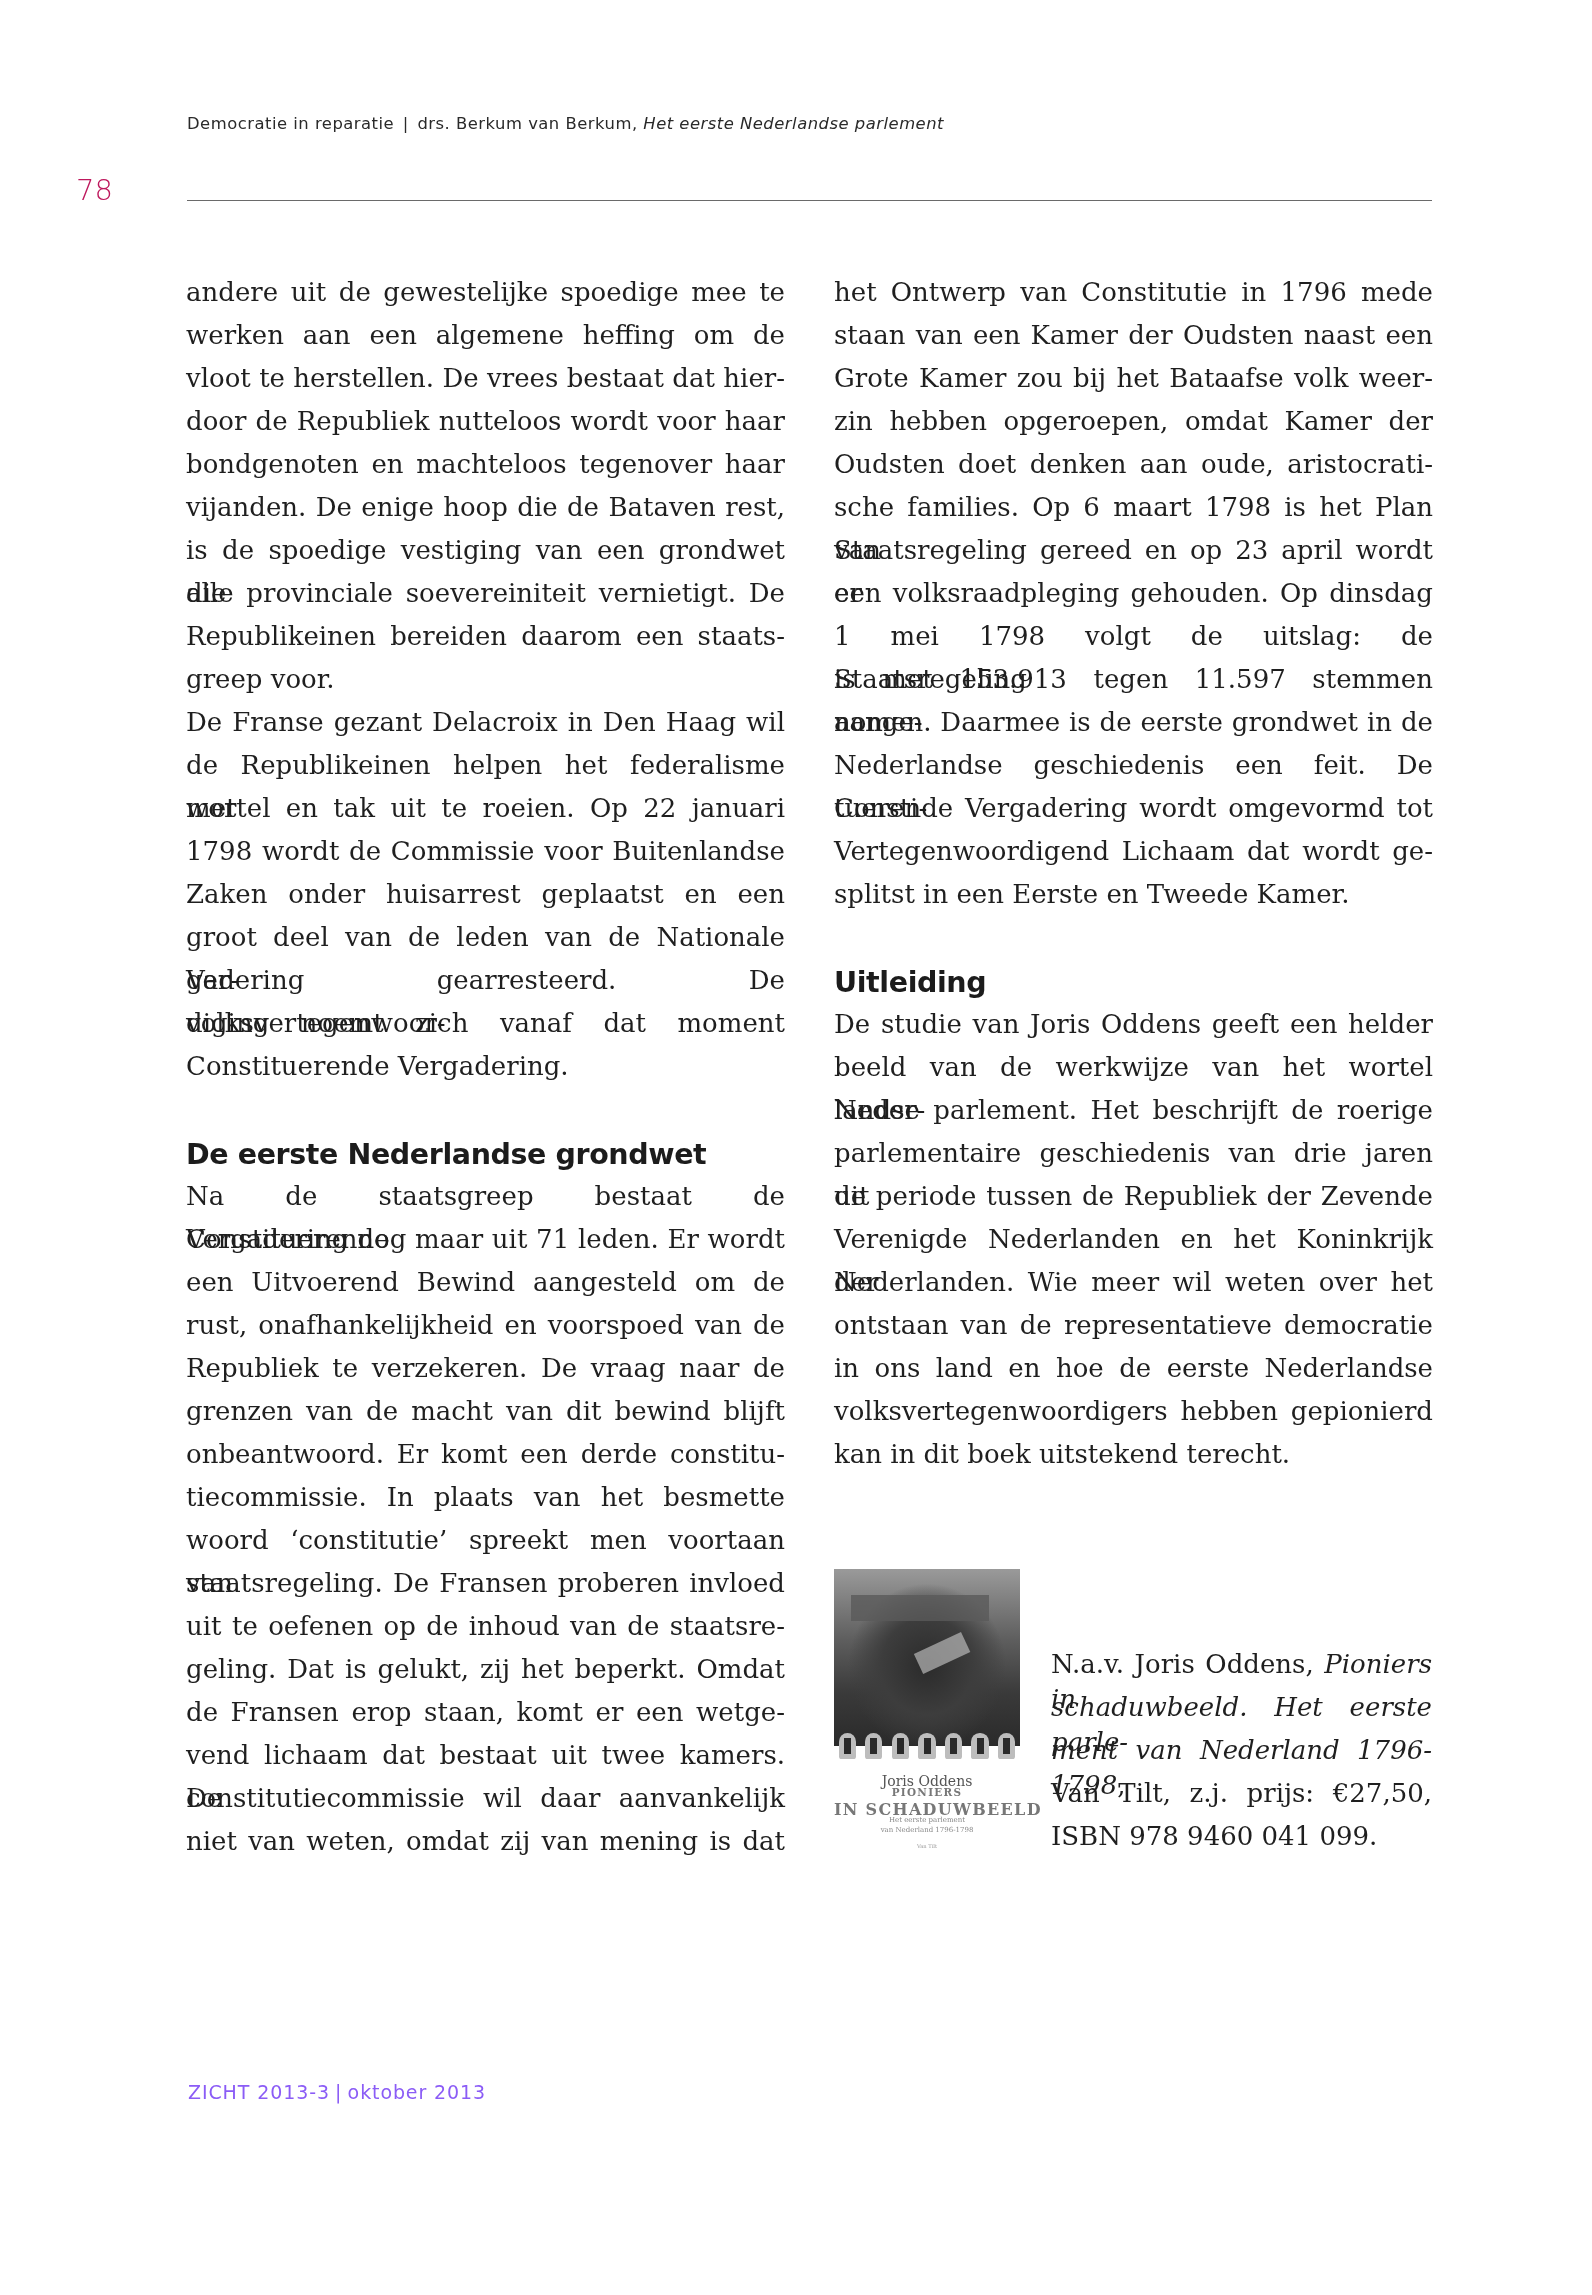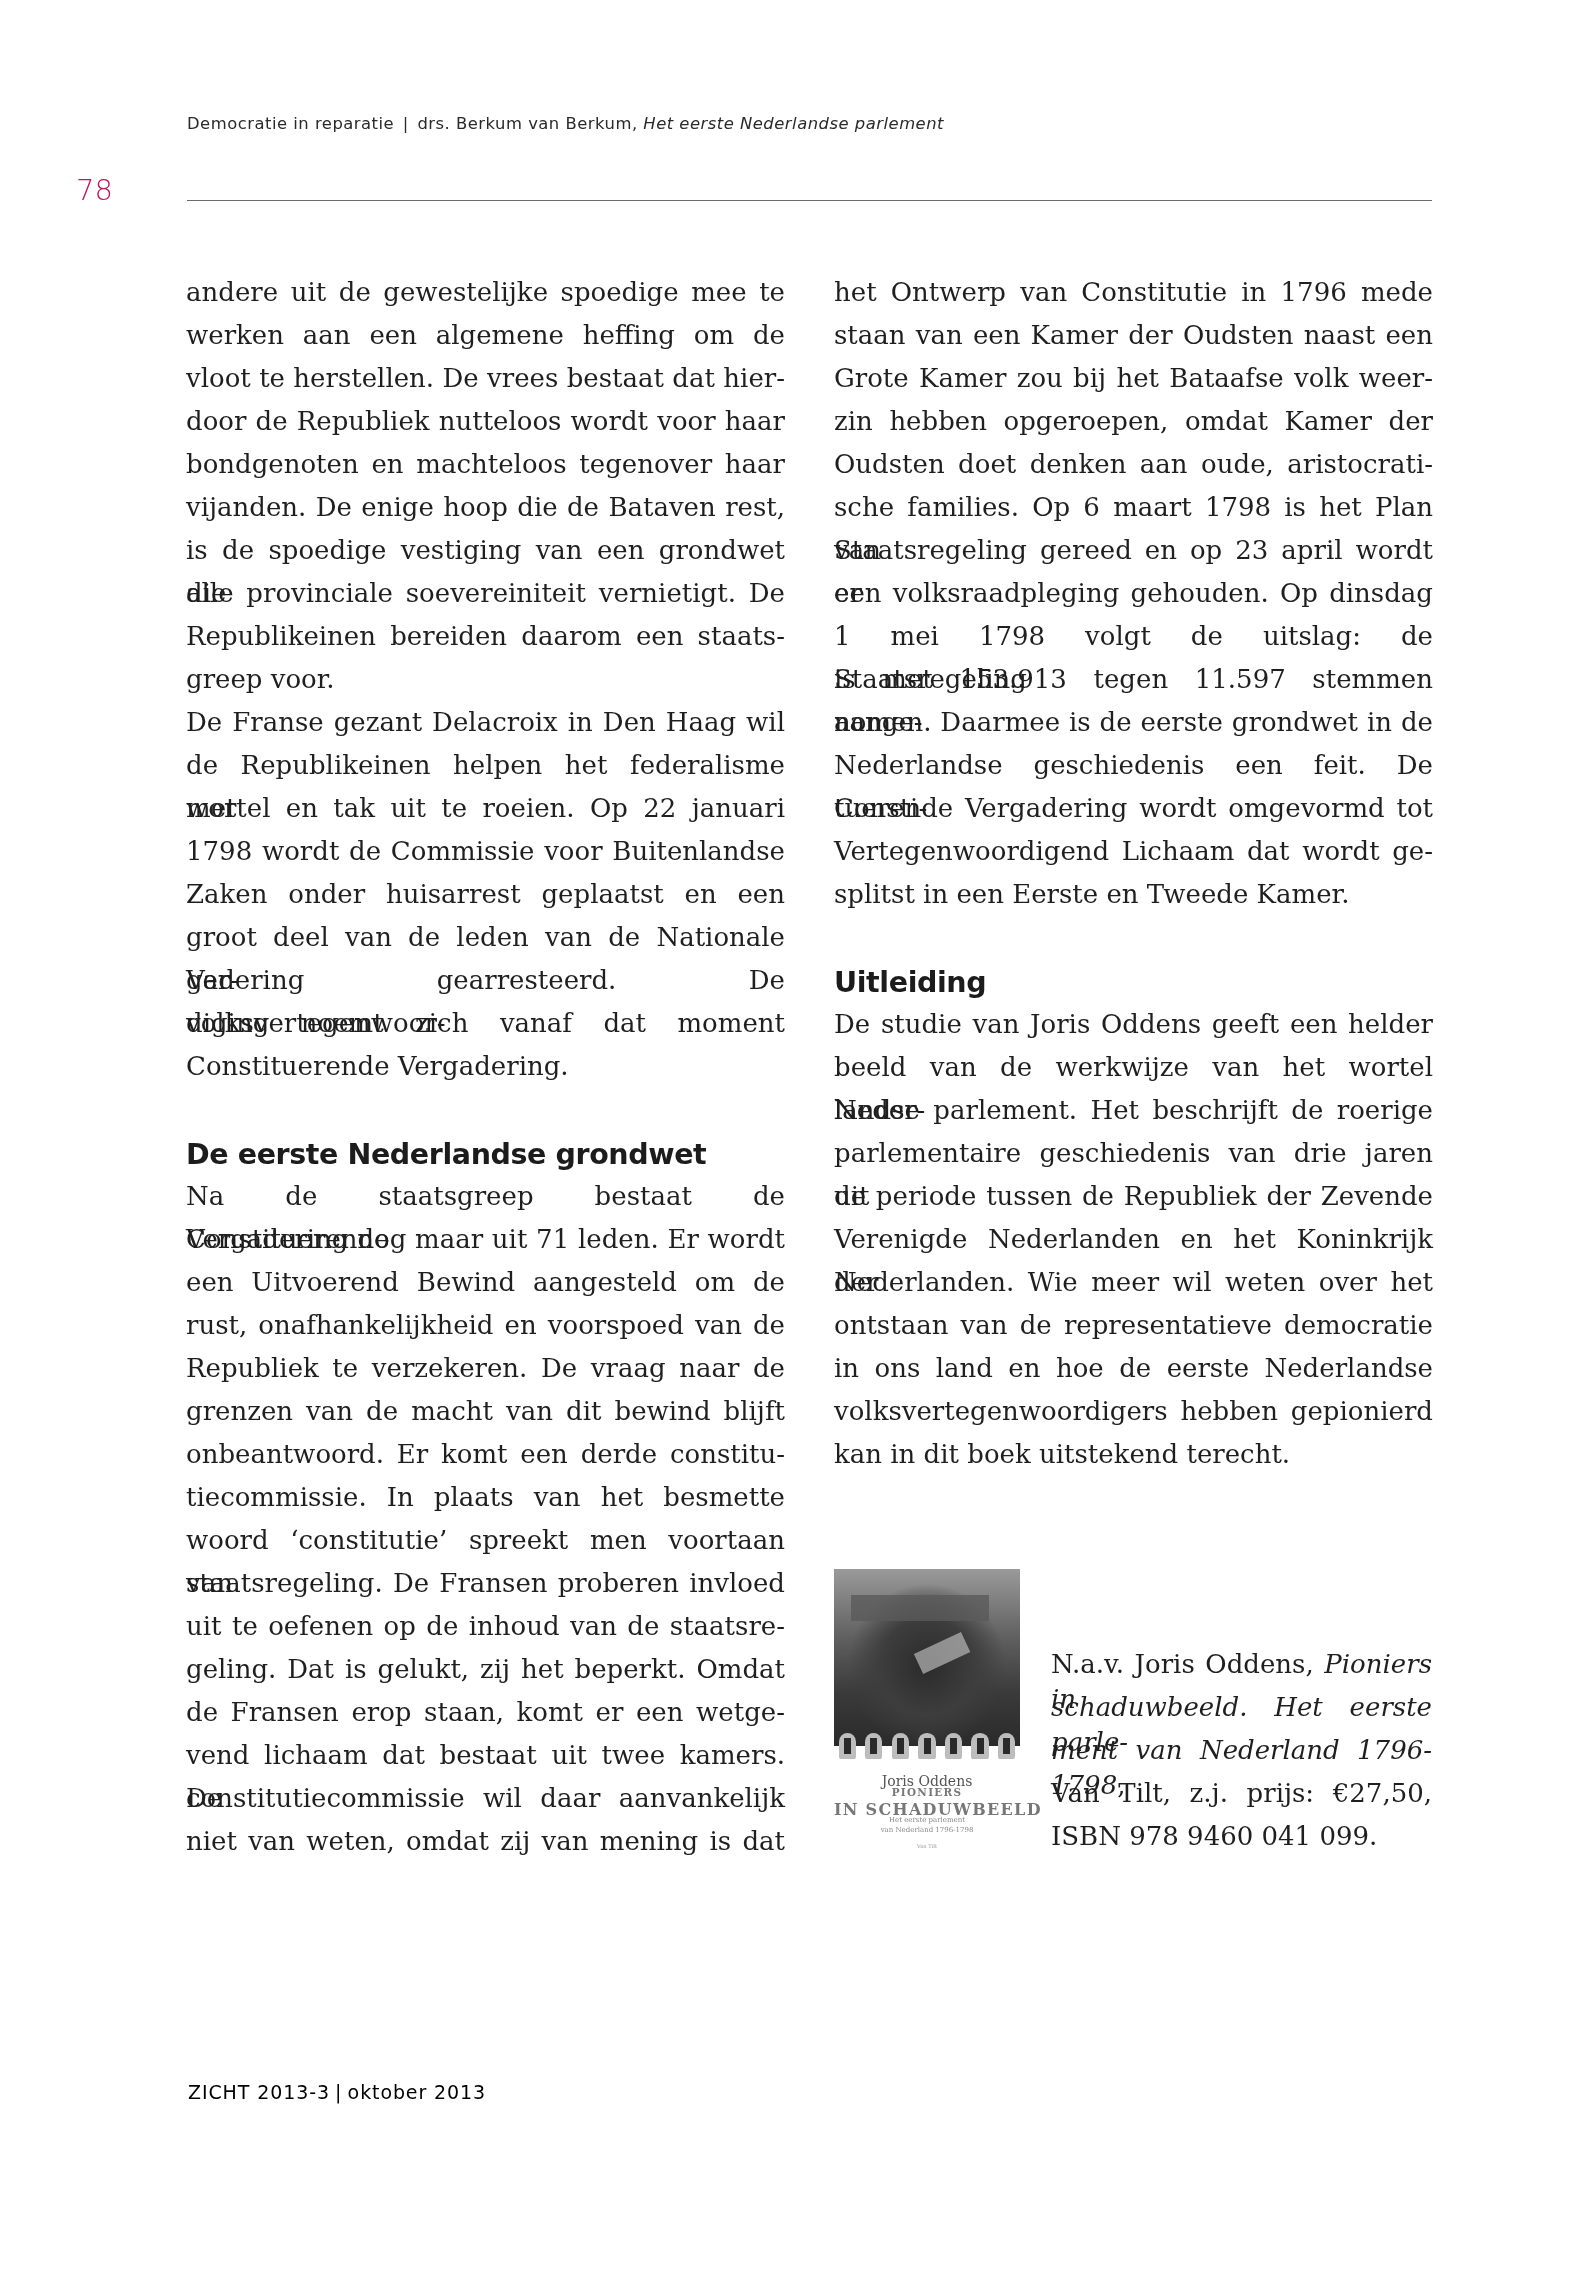--- a/index.html
+++ b/index.html
@@ -54,21 +54,21 @@
   .cover-sub1 { top: 247px; font-size: 7px; color: #888; }
   .cover-sub2 { top: 257px; font-size: 7px; color: #888; }
   .cover-publisher { top: 274px; font-size: 5.2px; color: #999; }
   .caption {
     position: absolute; left: 1051px; top: 1647px; width: 381px;
     font-family: "DejaVu Serif", serif; font-size: 26px; line-height: 35px; color: #1f1f1f;
   }
   .caption .it { font-style: italic; }
   .footer {
     position: absolute; left: 188px; top: 2081px;
-    font-family: "DejaVu Sans", sans-serif; font-size: 19px; letter-spacing: 0.9px; color: #000000; white-space: nowrap;
+    font-family: "DejaVu Sans", sans-serif; font-size: 19px; letter-spacing: 0.9px; color: #8b5cf6; white-space: nowrap;
   }
   .footer .sep { margin: 0 5.2px; }
 </style>
 </head>
 <body>
 
 <div class="running-head">
   <span>Democratie in reparatie</span><span class="sep">|</span><span>drs. Berkum van Berkum,</span>
   <span class="it">Het eerste Nederlandse parlement</span>
 </div>

